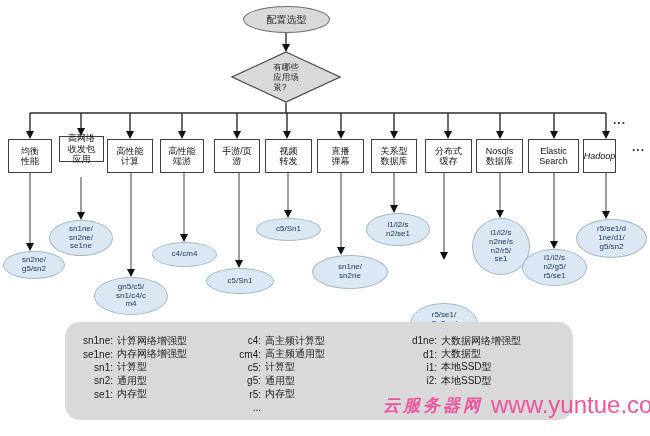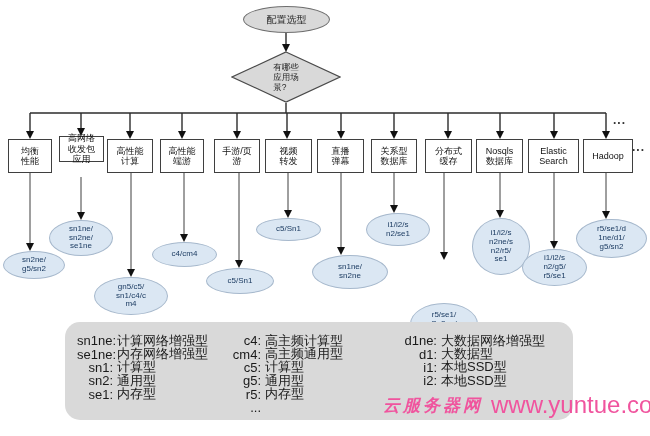--- a/index.html
+++ b/index.html
@@ -34,21 +34,21 @@
     font-size:8px;line-height:1.12;white-space:pre-line;color:#17375e;
   }
   .dots{font-size:12px;color:#333;letter-spacing:1px;font-weight:bold;}
   .legend{
     left:65px;top:322px;width:508px;height:98px;background:#d9d9d9;border-radius:15px;
   }
   .lcol{position:absolute;top:12px;}
   .lcol.c1{left:12px;}
   .lcol.c2{left:160px;}
   .lcol.c3{left:330px;}
-  .lrow{display:flex;height:13.4px;align-items:center;font-size:13px;color:#1a1a1a;}
+  .lrow{display:flex;height:13.4px;align-items:center;font-size:10px;color:#1a1a1a;}
   .lk{display:inline-block;text-align:right;padding-right:4px;white-space:nowrap;}
   .c1 .lk{width:36px;}
   .c2 .lk{width:36px;}
   .c3 .lk{width:42px;}
   .ld{white-space:nowrap;}
   .watermark{
     left:383px;top:392px;height:26px;display:flex;align-items:center;gap:8px;
     color:#f0549e;z-index:5;white-space:nowrap;
   }
   .wm-cn{font-size:17px;font-style:italic;letter-spacing:3px;font-weight:bold;}
@@ -146,21 +146,21 @@
   <div class="abs box" style="left:265px;width:47px;">视频
 转发</div>
   <div class="abs box" style="left:371px;width:46px;">关系型
 数据库</div>
   <div class="abs box" style="left:425px;width:47px;">分布式
 缓存</div>
   <div class="abs box" style="left:476px;width:47px;">Nosqls
 数据库</div>
   <div class="abs box" style="left:528px;width:51px;">Elastic
 Search</div>
-  <div class="abs box" style="left:583px;width:50px;">Hadoop</div>
+  <div class="abs box" style="left:583px;width:33px;font-style:italic;">Hadoop</div>
 
   <div class="abs ellipse" style="left:3px;top:251px;width:62px;height:28px;">sn2ne/
 g5/sn2</div>
   <div class="abs ellipse" style="left:49px;top:220px;width:64px;height:36px;">sn1ne/
 sn2ne/
 se1ne</div>
   <div class="abs ellipse" style="left:94px;top:277px;width:74px;height:38px;">gn5/c5/
 sn1/c4/c
 m4</div>
   <div class="abs ellipse" style="left:152px;top:242px;width:65px;height:25px;">c4/cm4</div>

